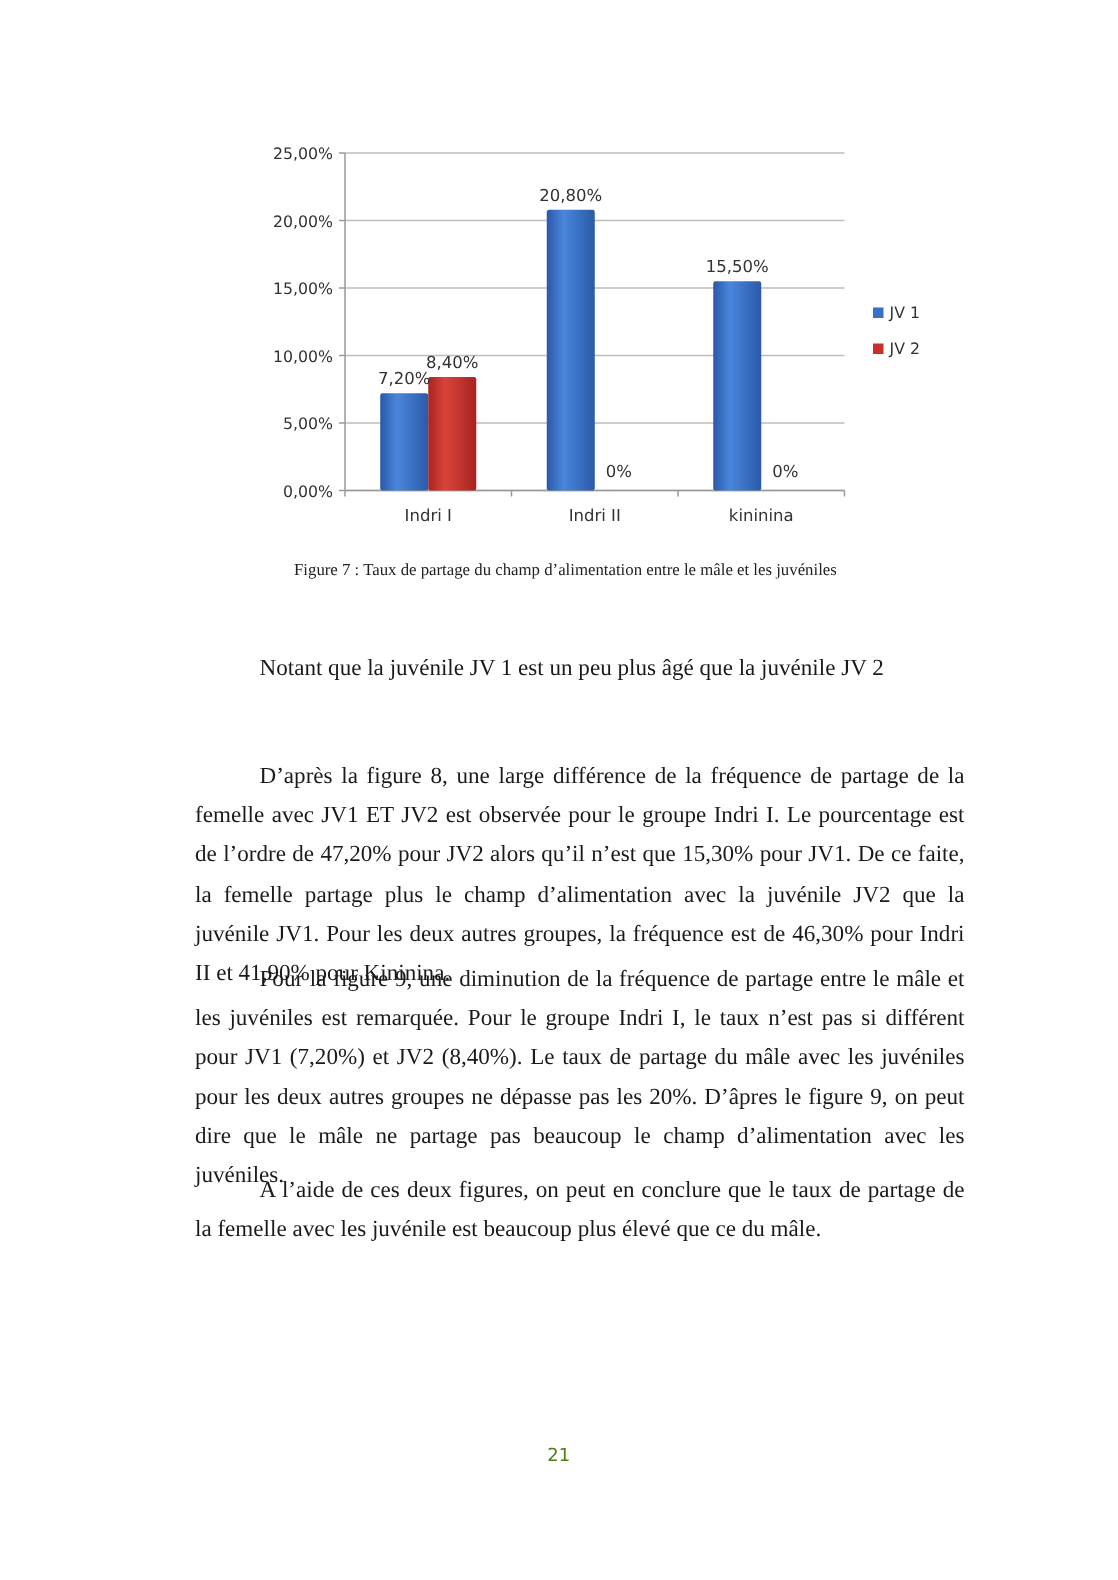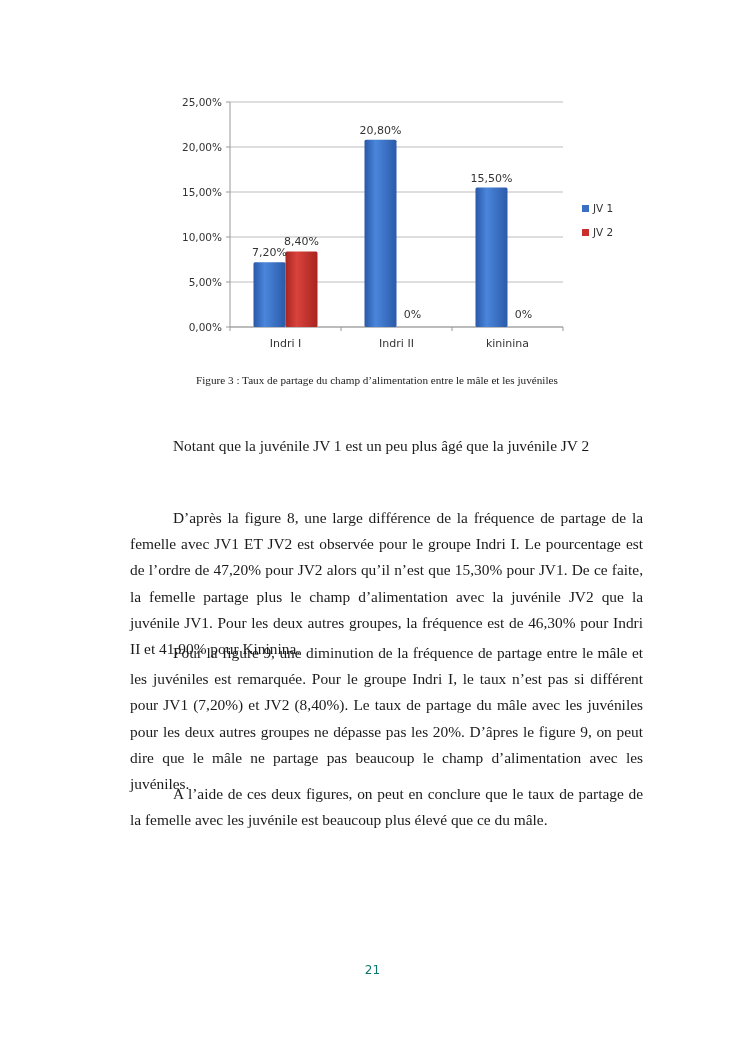--- a/index.html
+++ b/index.html
@@ -5,21 +5,21 @@
   html, body { margin: 0; padding: 0; background: #ffffff; }
   body { width: 745px; height: 1053px; position: relative; overflow: hidden; }
   .chart { position: absolute; left: 160px; top: 90px; width: 480px; height: 270px; }
   .chart svg { position: absolute; left: 0; top: 0; }
   .caption { position: absolute; left: 196px; top: 374px; font-family: "Liberation Serif", serif; font-size: 11.2px; color: #222; white-space: nowrap; }
   .para { position: absolute; left: 130px; width: 513px; font-family: "Liberation Serif", serif; font-size: 15.4px; line-height: 26.2px; color: #1a1a1a; text-align: justify; text-indent: 43px; margin: 0; }
   .p0 { top: 433px; }
   .p1 { top: 473px; margin-top: 32px; }
   .p2 { top: 640px; font-family: Liberation Serif, serif; }
   .p3 { top: 781px; }
-  .page-num { position: absolute; left: 0; width: 745px; top: 963px; text-align: center; font-family: "DejaVu Sans", sans-serif; font-size: 12px; color: #0f766e; }
+  .page-num { position: absolute; left: 0; width: 745px; top: 963px; text-align: center; font-family: "DejaVu Sans", sans-serif; font-size: 12px; color: #4d7c0f; }
   .tick-label, .cat-label, .data-label, .legend-label { font-family: "DejaVu Sans", sans-serif; fill: #333; }
 </style>
 </head>
 <body>
 
 <div class="chart">
   <svg id="chart-svg" width="480" height="270">
     <defs>
       <linearGradient id="grad-blue" x1="0" x2="1" y1="0" y2="0">
         <stop offset="0" stop-color="#2a58a8"></stop>
@@ -79,20 +79,20 @@
       </g>
     <g id="legend-layer">
         <rect x="422" y="115" width="7" height="7" fill="#3a6fc4"></rect>
         <text x="433" y="122" font-size="10.5" class="legend-label">JV 1</text>
         <rect x="422" y="139" width="7" height="7" fill="#c9302c"></rect>
         <text x="433" y="146" font-size="10.5" class="legend-label">JV 2</text>
       </g>
   </svg>
 </div>
 
-<div class="caption">Figure 3 : Taux de partage du champ d’alimentation entre le mâle et les juvéniles</div>
+<div class="caption">Figure 7 : Taux de partage du champ d’alimentation entre le mâle et les juvéniles</div>
 
 <p class="para p0">Notant que la juvénile JV 1 est un peu plus âgé que la juvénile JV 2</p>
 <p class="para p1">D’après la figure 8, une large différence de la fréquence de partage de la femelle avec JV1 ET JV2 est observée pour le groupe Indri I. Le pourcentage est de l’ordre de 47,20% pour JV2 alors qu’il n’est que 15,30% pour JV1. De ce faite, la femelle partage plus le champ d’alimentation avec la juvénile JV2 que la juvénile JV1. Pour les deux autres groupes, la fréquence est de 46,30% pour Indri II et 41,90% pour Kininina.</p>
 <p class="para p2">Pour la figure 9, une diminution de la fréquence de partage entre le mâle et les juvéniles est remarquée. Pour le groupe Indri I, le taux n’est pas si différent pour JV1 (7,20%) et JV2 (8,40%). Le taux de partage du mâle avec les juvéniles pour les deux autres groupes ne dépasse pas les 20%. D’âpres le figure 9, on peut dire que le mâle ne partage pas beaucoup le champ d’alimentation avec les juvéniles.</p>
 <p class="para p3">A l’aide de ces deux figures, on peut en conclure que le taux de partage de la femelle avec les juvénile est beaucoup plus élevé que ce du mâle.</p>
 
 <div class="page-num">21</div>
 
 </body></html>

